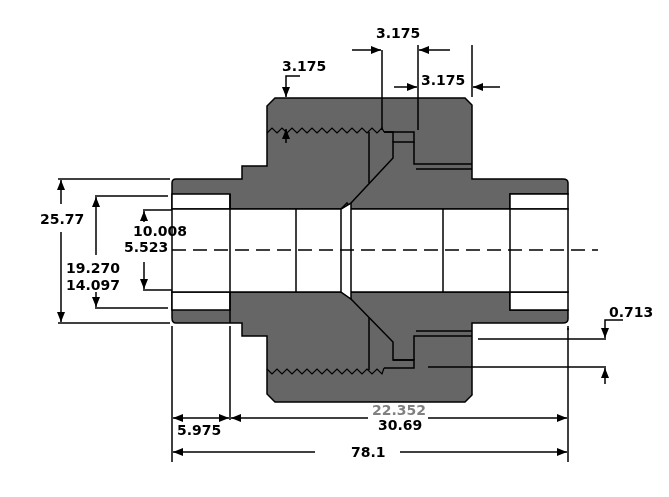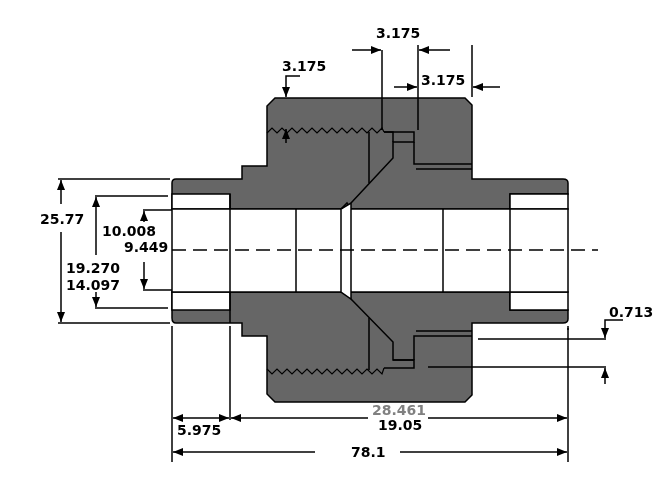--- a/index.html
+++ b/index.html
@@ -118,21 +118,21 @@
     <line x1="605" y1="384" x2="605" y2="368" marker-end="url(#arr)"></line>
   </g>
 
   <line x1="568" y1="328" x2="568" y2="330" stroke="#000" stroke-width="1.5"></line>
 </svg>
 
 <div class="dim red" style="left:282px; top:59px;">3.175</div>
 <div class="dim red" style="left:376px; top:26px;">3.175</div>
 <div class="dim red" style="left:421px; top:73px;">3.175</div>
 <div class="dim red" style="left:40px; top:212px;">25.77</div>
-<div class="dim red" style="left:102px; top:224px;">10.008</div>
-<div class="dim red" style="left:124px; top:240px;">9.449</div>
+<div class="dim red" style="left:133px; top:224px;">10.008</div>
+<div class="dim red" style="left:124px; top:240px;">5.523</div>
 <div class="dim red" style="left:66px; top:261px;">19.270</div>
 <div class="dim red" style="left:66px; top:278px;text-align:right;">14.097</div>
 <div class="dim red" style="left:609px; top:305px;">0.713</div>
 <div class="dim red" style="left:177px; top:423px;">5.975</div>
-<div class="dim gray" style="left:372px; top:403px;">28.461</div>
-<div class="dim red" style="left:378px; top:418px;">19.05</div>
+<div class="dim gray" style="left:372px; top:403px;">22.352</div>
+<div class="dim red" style="left:378px; top:418px;">30.69</div>
 <div class="dim red" style="left:351px; top:445px;">78.1</div>
 
 </body></html>

